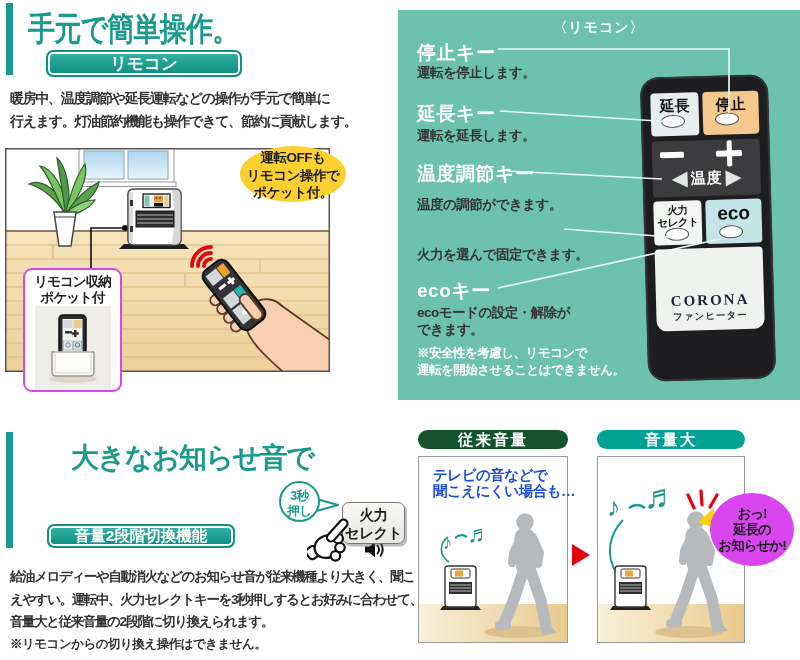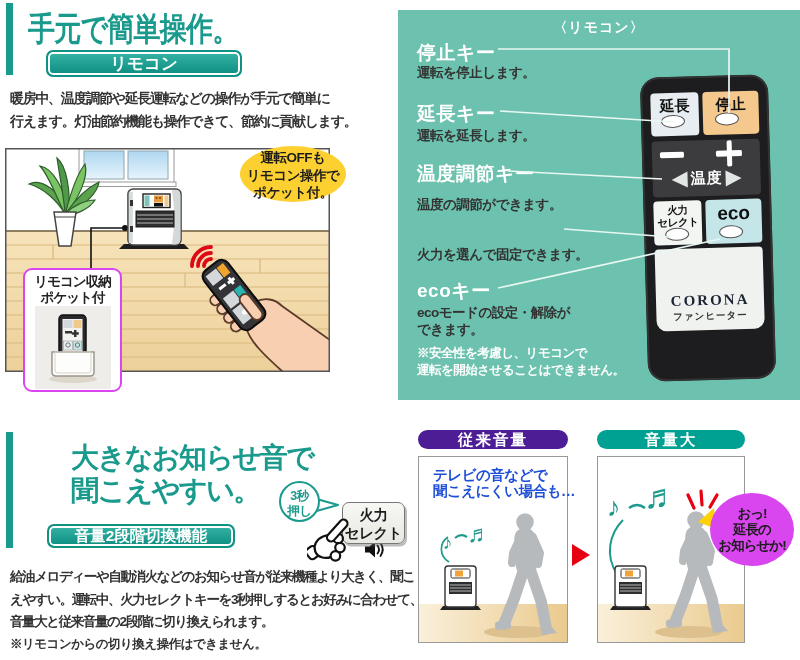--- a/index.html
+++ b/index.html
@@ -283,21 +283,20 @@
       <div id="r-brandcell">
         <div id="r-brand">CORONA</div>
         <div id="r-product">ファンヒーター</div>
       </div>
     </div>
   </div>
 
   <div class="accent-bar" style="left:6px;top:432px;width:7px;height:116px;"></div>
   <div class="h-title2" style="left:28px;top:441px;margin-left:43px;">
     <span>大きなお知らせ音で</span><br>
-    <span>聞こえやすい。</span>
   </div>
   <div class="badge" style="left:32px;top:524px;width:188px;height:24px;font-size:15.5px;line-height:20px;">音量2段階切換機能</div>
 
   <svg style="left:312px;top:494px;z-index:1;" width="28" height="22" viewBox="0 0 28 22">
     <polygon points="1,4 26,11 1,18" fill="#ffffff" stroke="#199a8c" stroke-width="2" stroke-linejoin="round"></polygon>
   </svg>
   <div id="press-circle">
     <span>3秒</span><br>
     <span>押し</span>
   </div>
@@ -321,21 +320,21 @@
     <path d="M15.5,2 Q20,8.5 15.5,15" fill="none" stroke="#111" stroke-width="1.8" stroke-linecap="round"></path>
   </svg>
 
   <div class="body-text" style="left:10px;top:566px;line-height:22.5px;font-size:13.5px;letter-spacing:-1.4px;">
     <span>給油メロディーや自動消火などのお知らせ音が従来機種より大きく、聞こ</span>
     <span>えやすい。運転中、火力セレクトキーを3秒押しするとお好みに合わせて、</span>
     <span>音量大と従来音量の2段階に切り換えられます。</span>
   </div>
   <div class="note-text" style="left:10px;top:636px;">※リモコンからの切り換え操作はできません。</div>
 
-  <div class="cmp-title" style="left:418px;top:430px;width:150px;background:#4c1d95;">従来音量</div>
+  <div class="cmp-title" style="left:418px;top:430px;width:150px;background:#14532d;">従来音量</div>
   <div class="cmp-title" style="left:597px;top:430px;width:148px;background:#00a092;">音量大</div>
 
   <svg class="cmp-scene" style="left:418px;top:456px;" width="150" height="187" viewBox="0 0 150 187">
     <defs>
       <linearGradient id="floor2" x1="0" y1="0" x2="1" y2="0">
         <stop offset="0" stop-color="#faf0da"></stop>
           <stop offset="1" stop-color="#eaca8e"></stop>
       </linearGradient>
     </defs>
     <rect x="0" y="0" width="150" height="187" fill="#ffffff"></rect>

